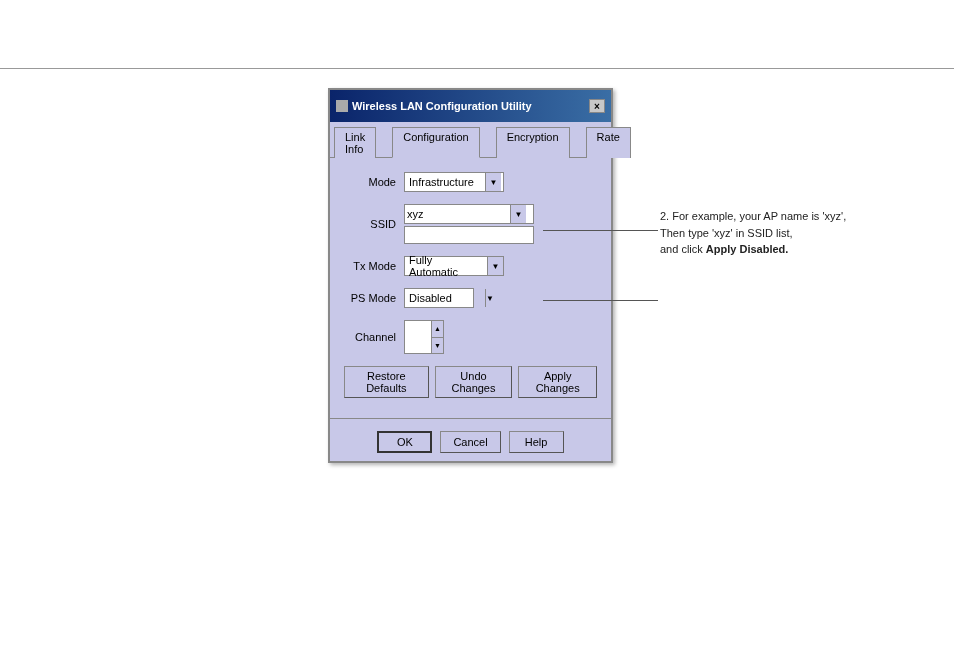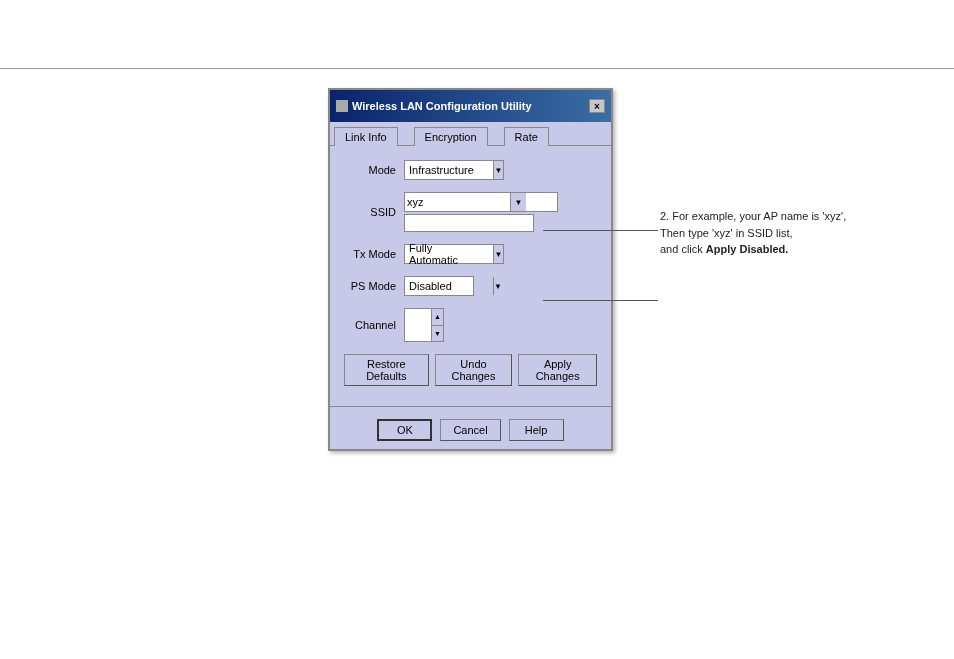--- a/index.html
+++ b/index.html
@@ -119,21 +119,20 @@
       display: flex;
       align-items: center;
     }
     .select-dropdown {
       display: flex;
       align-items: center;
       background: white;
       border: 1px solid #888;
       height: 20px;
       font-size: 11px;
-      gap: 8px;
     }
     .select-text {
       padding: 0 4px;
       min-width: 80px;
     }
     .select-arrow {
       border-left: 1px solid #888;
       width: 16px;
       height: 100%;
       display: flex;
@@ -149,21 +148,21 @@
       display: flex;
       flex-direction: column;
     }
     .ssid-dropdown {
       display: flex;
       align-items: center;
       background: white;
       border: 1px solid #888;
       height: 20px;
       font-size: 11px;
-      width: 154px;
+      width: 130px;
     }
     .ssid-input {
       width: 105px;
       border: none;
       outline: none;
       font-size: 11px;
       padding: 0 2px;
       background: white;
     }
     .ssid-text-input {
@@ -303,20 +302,21 @@
   <div class="title-bar">
     <div class="title-bar-left">
       <span class="title-icon"></span>
       <span>Wireless LAN Configuration Utility</span>
     </div>
     <div class="title-close">×</div>
   </div>
 
   <div class="tab-bar">
     <div class="tab">Link Info</div>
+    <div class="tab active">Configuration</div>
     <div class="tab">Encryption</div>
     <div class="tab">Rate</div>
   </div>
 
   <div class="dialog-content">
 
     <div class="form-row">
       <div class="form-label">Mode</div>
       <div class="form-control">
         <div class="select-dropdown" style="width:100px;">

